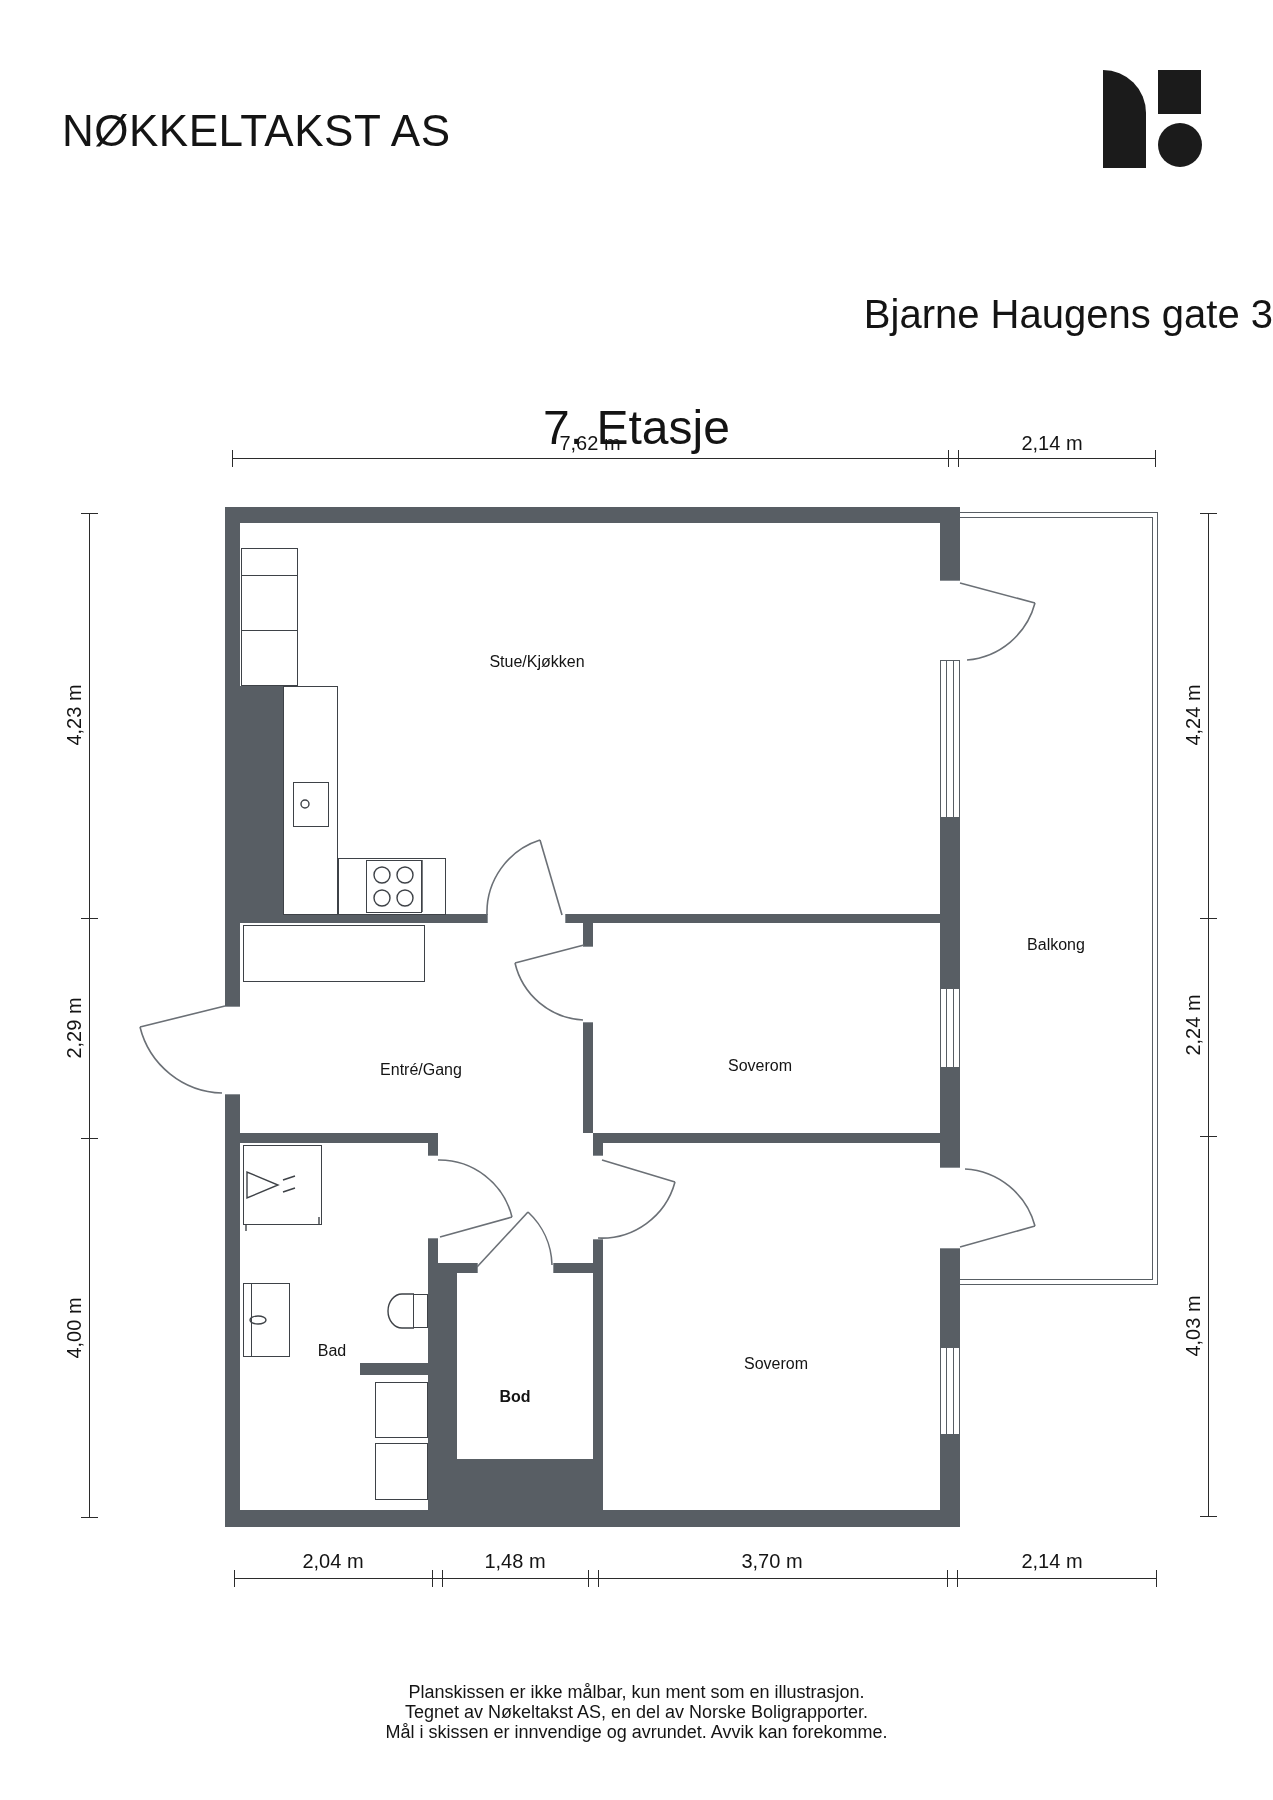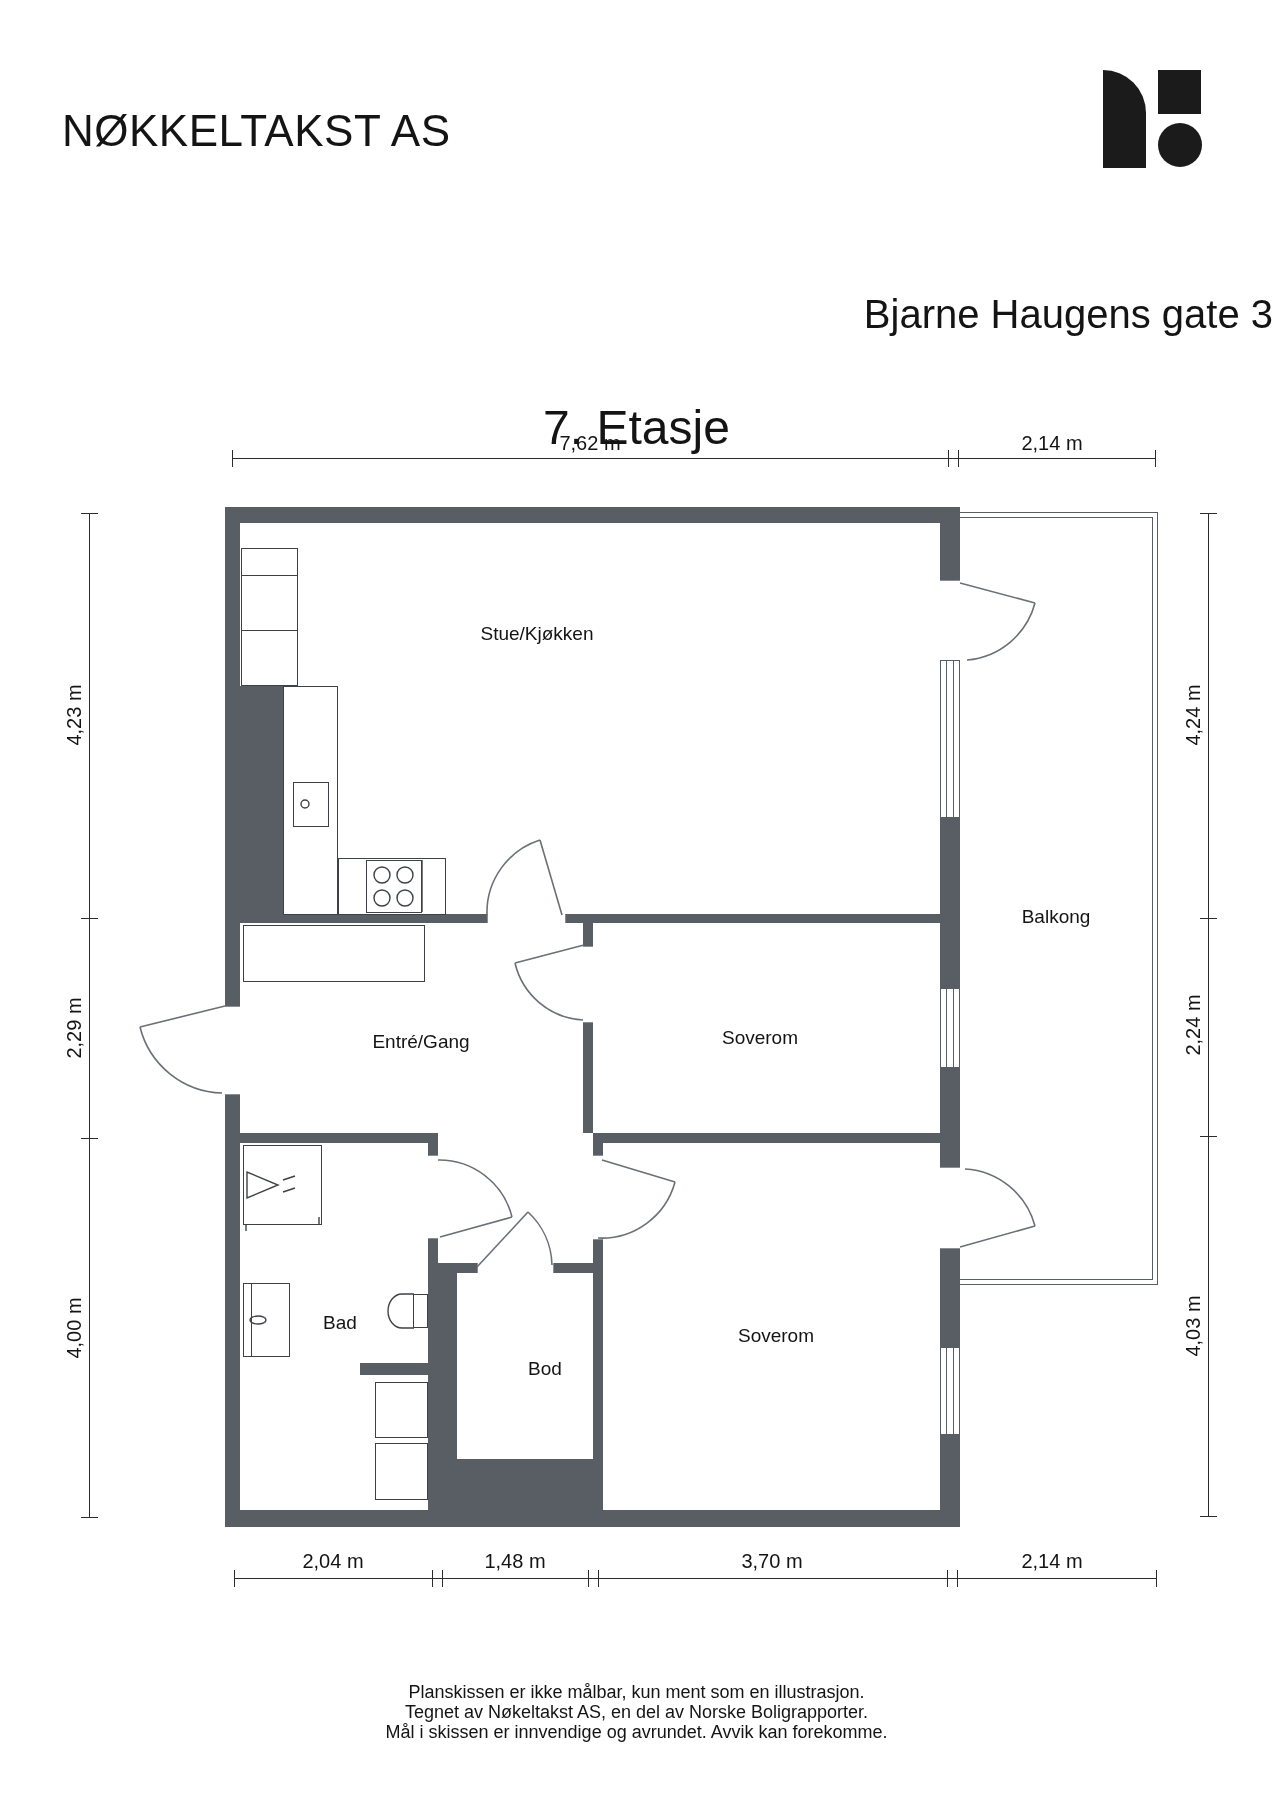--- a/index.html
+++ b/index.html
@@ -16,21 +16,21 @@
   .thinline{position:absolute;background:var(--furn);}
   .win{position:absolute;background:#fff;border:1px solid var(--wall);box-sizing:border-box;}
   .win-glass{position:absolute;background:#fff;border-left:1px solid var(--wall);border-right:1px solid var(--wall);box-sizing:border-box;}
   .balc{position:absolute;background:transparent;border:1.5px solid var(--wall);border-left:none;box-sizing:border-box;}
   .dim-line-h{position:absolute;height:1.3px;background:var(--dim);}
   .dim-line-v{position:absolute;width:1.3px;background:var(--dim);}
   .tick-v{position:absolute;width:1.3px;height:17px;background:var(--dim);}
   .tick-h{position:absolute;width:17px;height:1.3px;background:var(--dim);}
   .dim-label{position:absolute;font-size:20px;white-space:nowrap;transform:translate(-50%,-50%);color:var(--text);}
   .dim-label.rot{transform:translate(-50%,-50%) rotate(-90deg);}
-  .room-label{position:absolute;font-size:19px;white-space:nowrap;transform:translate(-50%,-50%);color:var(--text);}
+  .room-label{position:absolute;font-size:16px;white-space:nowrap;transform:translate(-50%,-50%);color:var(--text);margin-top:28px;}
   .company{position:absolute;left:62px;top:106px;font-size:44px;letter-spacing:0.5px;}
   .address{position:absolute;left:0;top:292px;width:1273px;text-align:right;font-size:40px;}
   .floor-title{position:absolute;left:0;top:400px;width:1273px;text-align:center;font-size:48px;}
   .footer{position:absolute;left:0;top:1682px;width:1273px;text-align:center;font-size:18px;line-height:20px;}
   .logo-bar{position:absolute;left:1103px;top:70px;width:43px;height:98px;background:var(--logo);border-radius:0 44px 0 0;}
   .logo-square{position:absolute;left:1158px;top:70px;width:43px;height:44px;background:var(--logo);}
   .logo-circle{position:absolute;left:1158px;top:123px;width:44px;height:44px;border-radius:50%;background:var(--logo);}
   svg.overlay{position:absolute;left:0;top:0;pointer-events:none;}
 </style>
 </head>
@@ -138,22 +138,22 @@
     <path d="M283,1192 L295,1188"></path>
     <path d="M246,1225 L246,1231"></path>
     <path d="M319,1217 L319,1225"></path>
   </g>
 </svg>
 
 <div class="room-label" style="left:537px;top:634px;">Stue/Kjøkken</div>
 <div class="room-label" style="left:1056px;top:917px;">Balkong</div>
 <div class="room-label" style="left:421px;top:1042px;">Entré/Gang</div>
 <div class="room-label" style="left:760px;top:1038px;">Soverom</div>
-<div class="room-label" style="left:340px;top:1323px;text-align:right;">Bad</div>
-<div class="room-label" style="left:545px;top:1369px;">Bod</div>
+<div class="room-label" style="left:332px;top:1323px;text-align:right;">Bad</div>
+<div class="room-label" style="left:515px;top:1369px;font-weight:bold;">Bod</div>
 <div class="room-label" style="left:776px;top:1336px;">Soverom</div>
 
 <div class="dim-line-h" style="left:232px;top:458px;width:924px;"></div>
 <div class="tick-v" style="left:232px;top:450px;"></div>
 <div class="tick-v" style="left:948px;top:450px;"></div>
 <div class="tick-v" style="left:958px;top:450px;"></div>
 <div class="tick-v" style="left:1155px;top:450px;"></div>
 <div class="dim-label" style="left:590px;top:443px;">7,62 m</div>
 <div class="dim-label" style="left:1052px;top:443px;">2,14 m</div>
 

